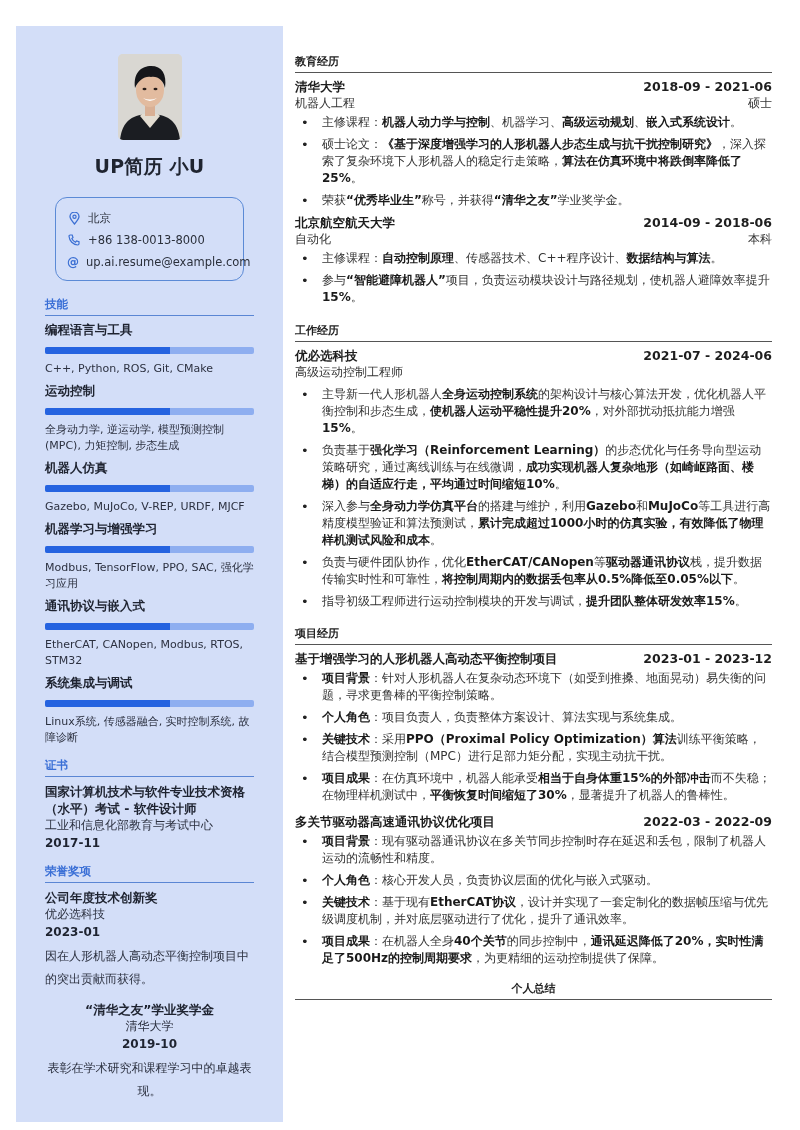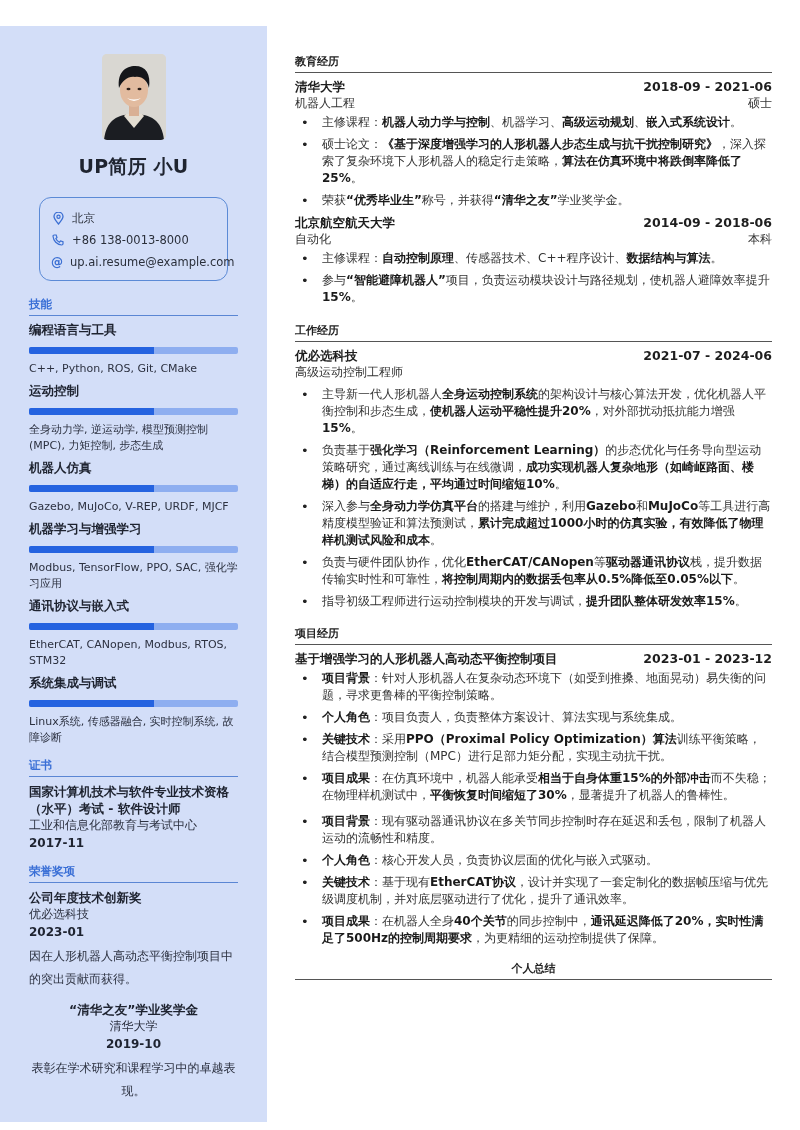--- a/index.html
+++ b/index.html
@@ -1,19 +1,19 @@
 <!DOCTYPE html>
 <html><head>
 <meta charset="utf-8">
 <style>
   * { box-sizing: border-box; margin: 0; padding: 0; }
   html, body { width: 800px; height: 1130px; overflow: hidden; background: #ffffff; }
   body { font-family: "DejaVu Sans", "Liberation Sans", sans-serif; color: #222; position: relative; }
   .sidebar {
-    position: absolute; left: 0; top: 26px; width: 267px; height: 1096px;
+    position: absolute; left: 16px; top: 26px; width: 267px; height: 1096px;
     background: #d3def8; padding: 28px 29px 0 29px;
   }
   .photo-wrap { display: flex; justify-content: center; }
   .photo {
     width: 64px; height: 86px; border-radius: 5px; overflow: hidden; background: #dcdad6; position: relative;
   }
   .photo svg { display: block; }
   .name { text-align: center; font-size: 19px; font-weight: bold; color: #1f2430; margin-top: 14px; letter-spacing: 0.2px; }
   .contact-box {
     margin: 17px 10px 0 10px; border: 1.5px solid #5b8ad6; border-radius: 12px; padding: 9px 0 7px 11px;
@@ -230,20 +230,24 @@
             <span class="d">2023-01 - 2023-12</span>
           </div>
           <ul class="bullets">
             <li><b>项目背景</b><span>：针对人形机器人在复杂动态环境下（如受到推搡、地面晃动）易失衡的问题，寻求更鲁棒的平衡控制策略。</span></li>
             <li><b>个人角色</b><span>：项目负责人，负责整体方案设计、算法实现与系统集成。</span></li>
             <li><b>关键技术</b><span>：采用</span><b>PPO（Proximal Policy Optimization）算法</b><span>训练平衡策略，结合模型预测控制（MPC）进行足部力矩分配，实现主动抗干扰。</span></li>
             <li><b>项目成果</b><span>：在仿真环境中，机器人能承受</span><b>相当于自身体重15%的外部冲击</b><span>而不失稳；在物理样机测试中，</span><b>平衡恢复时间缩短了30%</b><span>，显著提升了机器人的鲁棒性。</span></li>
           </ul>
         </div>
         <div style="margin-top: 9px;">
+          <div class="entry-head">
+            <span class="t">多关节驱动器高速通讯协议优化项目</span>
+            <span class="d">2022-03 - 2022-09</span>
+          </div>
           <ul class="bullets">
             <li><b>项目背景</b><span>：现有驱动器通讯协议在多关节同步控制时存在延迟和丢包，限制了机器人运动的流畅性和精度。</span></li>
             <li><b>个人角色</b><span>：核心开发人员，负责协议层面的优化与嵌入式驱动。</span></li>
             <li><b>关键技术</b><span>：基于现有</span><b>EtherCAT协议</b><span>，设计并实现了一套定制化的数据帧压缩与优先级调度机制，并对底层驱动进行了优化，提升了通讯效率。</span></li>
             <li><b>项目成果</b><span>：在机器人全身</span><b>40个关节</b><span>的同步控制中，</span><b>通讯延迟降低了20%，实时性满足了500Hz的控制周期要求</b><span>，为更精细的运动控制提供了保障。</span></li>
           </ul>
         </div>
       </div>
   </section>
 

